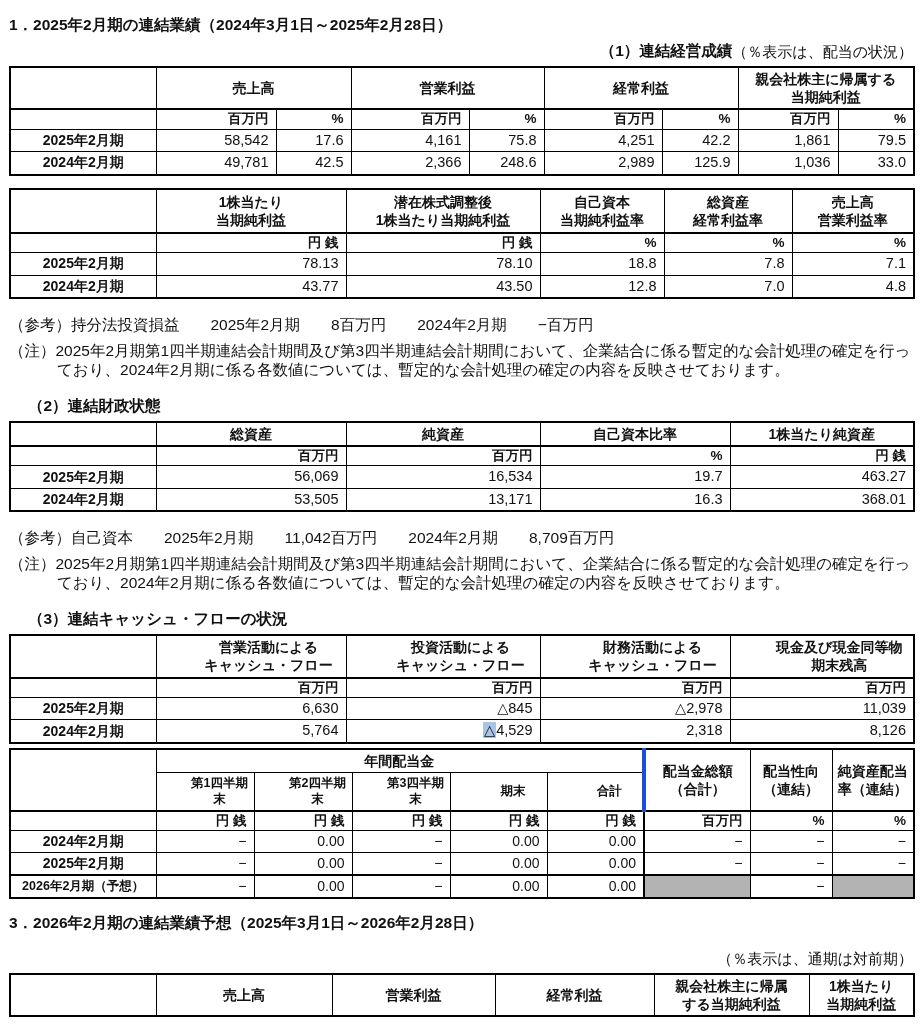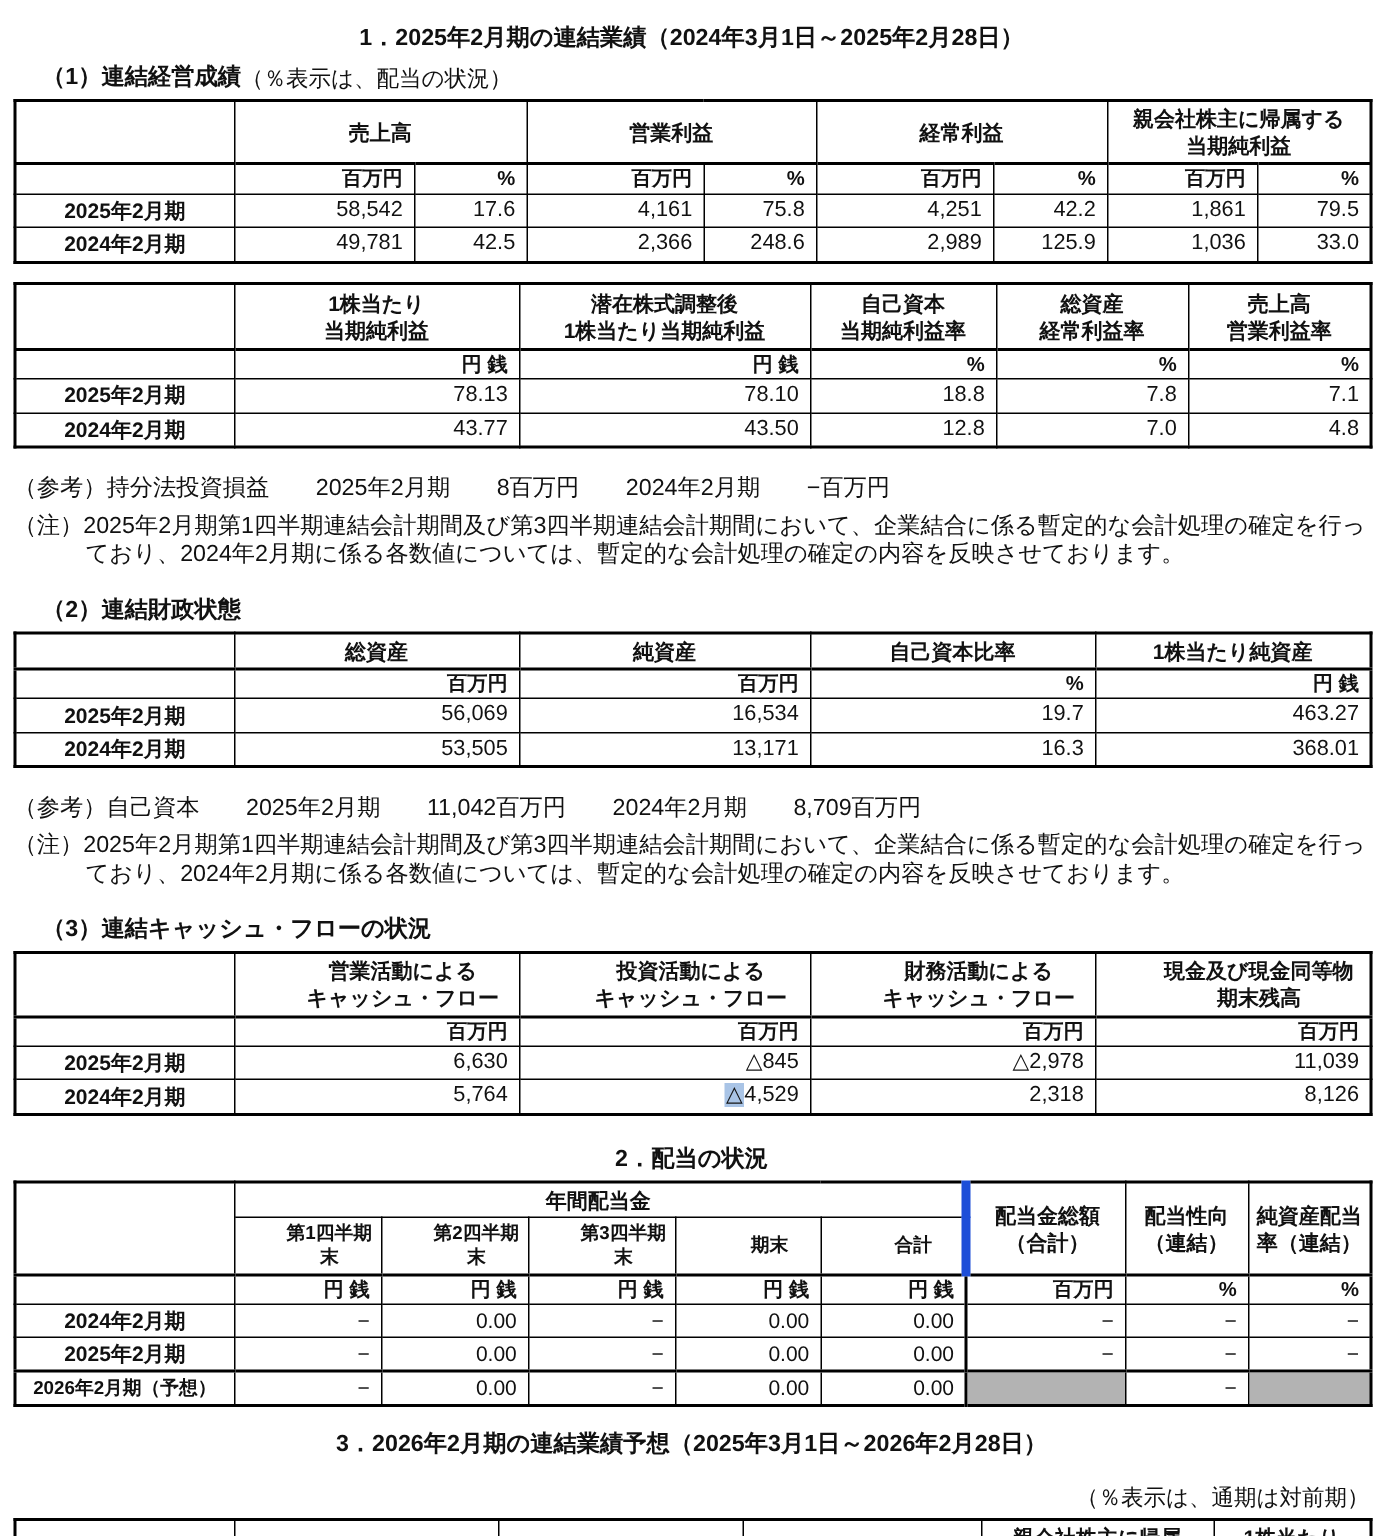--- a/index.html
+++ b/index.html
@@ -13,22 +13,22 @@
     font-family:"Liberation Sans","DejaVu Sans",sans-serif;
     color:var(--ink);
   }
   .page{
     width:921px;height:1024px;
     padding:6px 8px 0 9px;
     overflow:hidden;background:#fff;
   }
   .right{text-align:right;}
   .note-r{font-size:15px;}
-  .sec-title{font-size:15.5px;font-weight:bold;margin-top:9px;text-align:center;}
-  .subrow{display:flex;justify-content:flex-start;align-items:flex-end;margin-top:5px;}
+  .sec-title{font-size:15.5px;font-weight:bold;margin-top:9px;}
+  .subrow{display:flex;justify-content:flex-end;align-items:flex-end;margin-top:5px;}
   .sub-title{font-size:15.5px;font-weight:bold;padding-left:19px;}
   .note{font-size:15.5px;margin-top:6px;}
   .hang{padding-left:48px;text-indent:-48px;line-height:1.22;}
   
   .t{
     border-collapse:collapse;table-layout:fixed;width:904px;
     margin-top:4px;border:2px solid #000;
   }
   .t th,.t td{border:1px solid #000;overflow:hidden;}
   .t th{
@@ -46,21 +46,21 @@
   }
   .t1 th{height:40px;}
   .t2 th{height:44px;}
   .t3 th{height:24px;}
   .t4 th{height:42px;padding-left:36px;}
   .t5{margin-top:4px;}
   .t5 th{height:22px;margin-top:43px;}
   .t5 th.sub{font-size:12.5px;font-weight:bold;padding-left:30px;}
   .t5 td{height:19px;font-size:14px;}
   .t5 tbody td:nth-child(7){border-left:2px solid #000;}
-  .t5 thead .bl{border-left:6px solid #1d4ed8;}
+  .t5 thead .bl{border-left:4px solid #1d4ed8;}
   .t tr.fc td{border-top:2px solid #000;}
   .t tr.fc td.rowlabel{font-size:12.5px;}
   .t6 th{height:42px;}
   .gray{background:var(--gray_cell);}
   .hl{background:var(--highlight_bg);padding:0 1px;}
   .mt8{margin-top:16px;}
   .mt12{margin-top:12px;}
   .mt14{margin-top:14px;}
   .mt18{margin-top:18px;}
 </style>
@@ -280,21 +280,20 @@
         <tr>
           <td class="rowlabel">2024年2月期</td>
           <td>5,764</td>
           <td><span class="hl">△</span>4,529</td>
           <td>2,318</td>
           <td>8,126</td>
         </tr>
       </tbody>
   </table>
 
-  <div class="sec-title mt18">2．配当の状況</div>
 
   <table class="t t5">
     <colgroup>
       <col style="width:146px">
         <col style="width:98px">
         <col style="width:98px">
       <col style="width:98px">
         <col style="width:97px">
         <col style="width:97px">
       <col style="width:106px">

